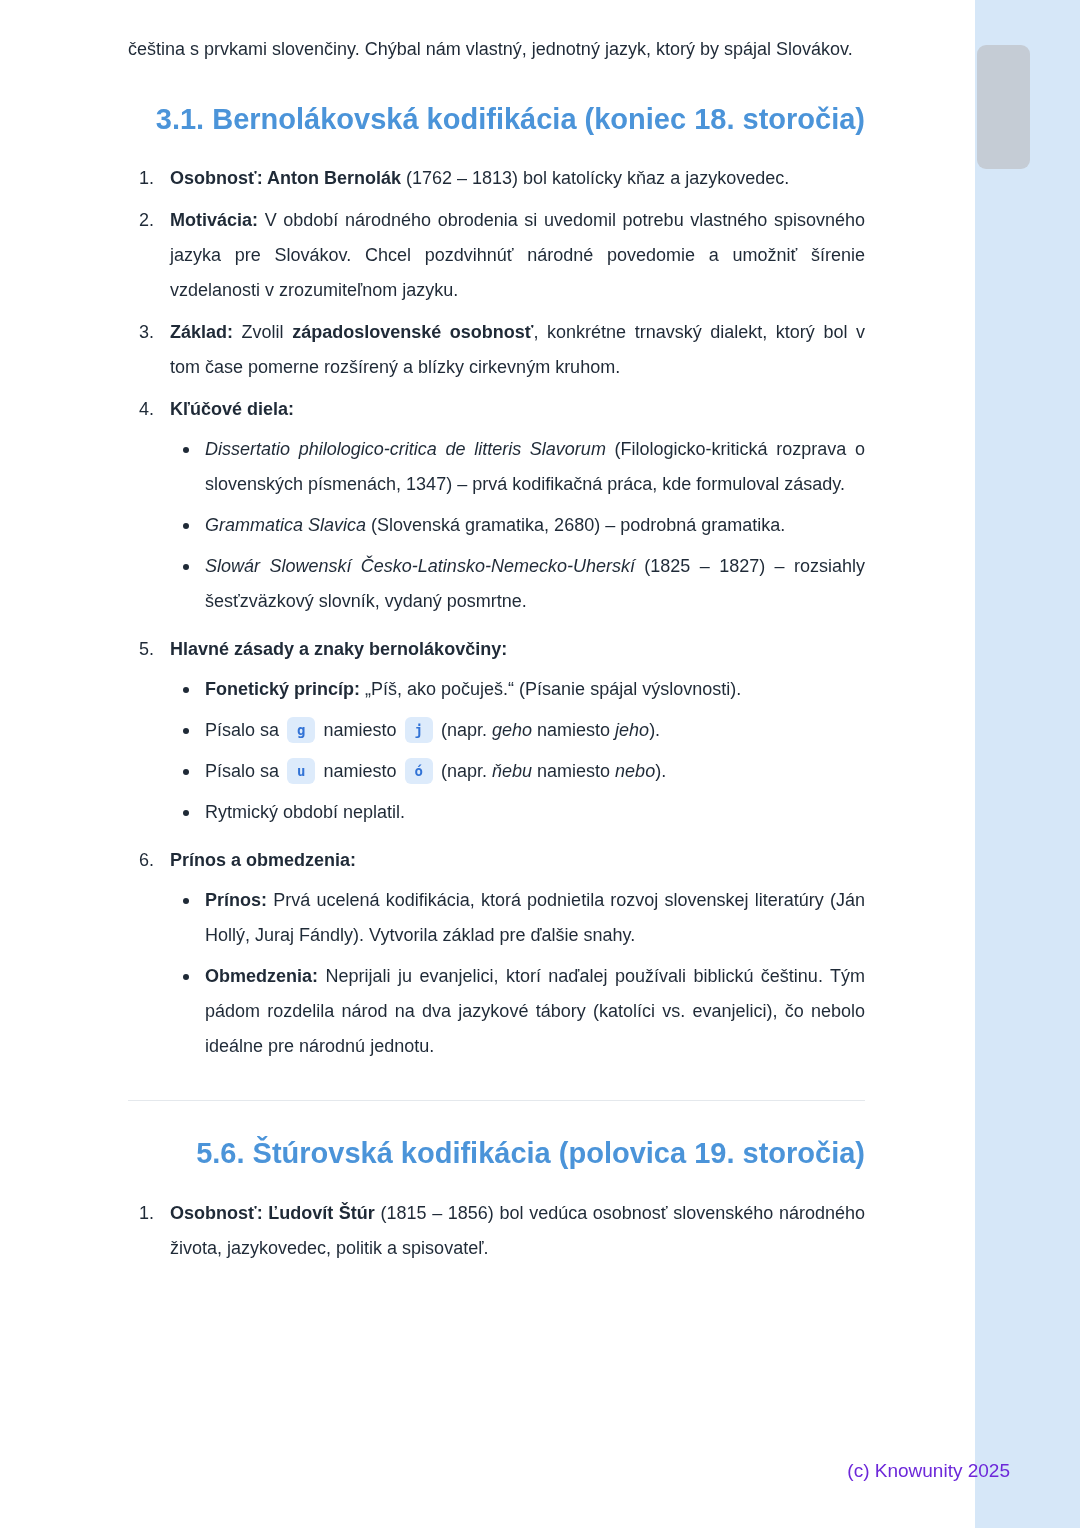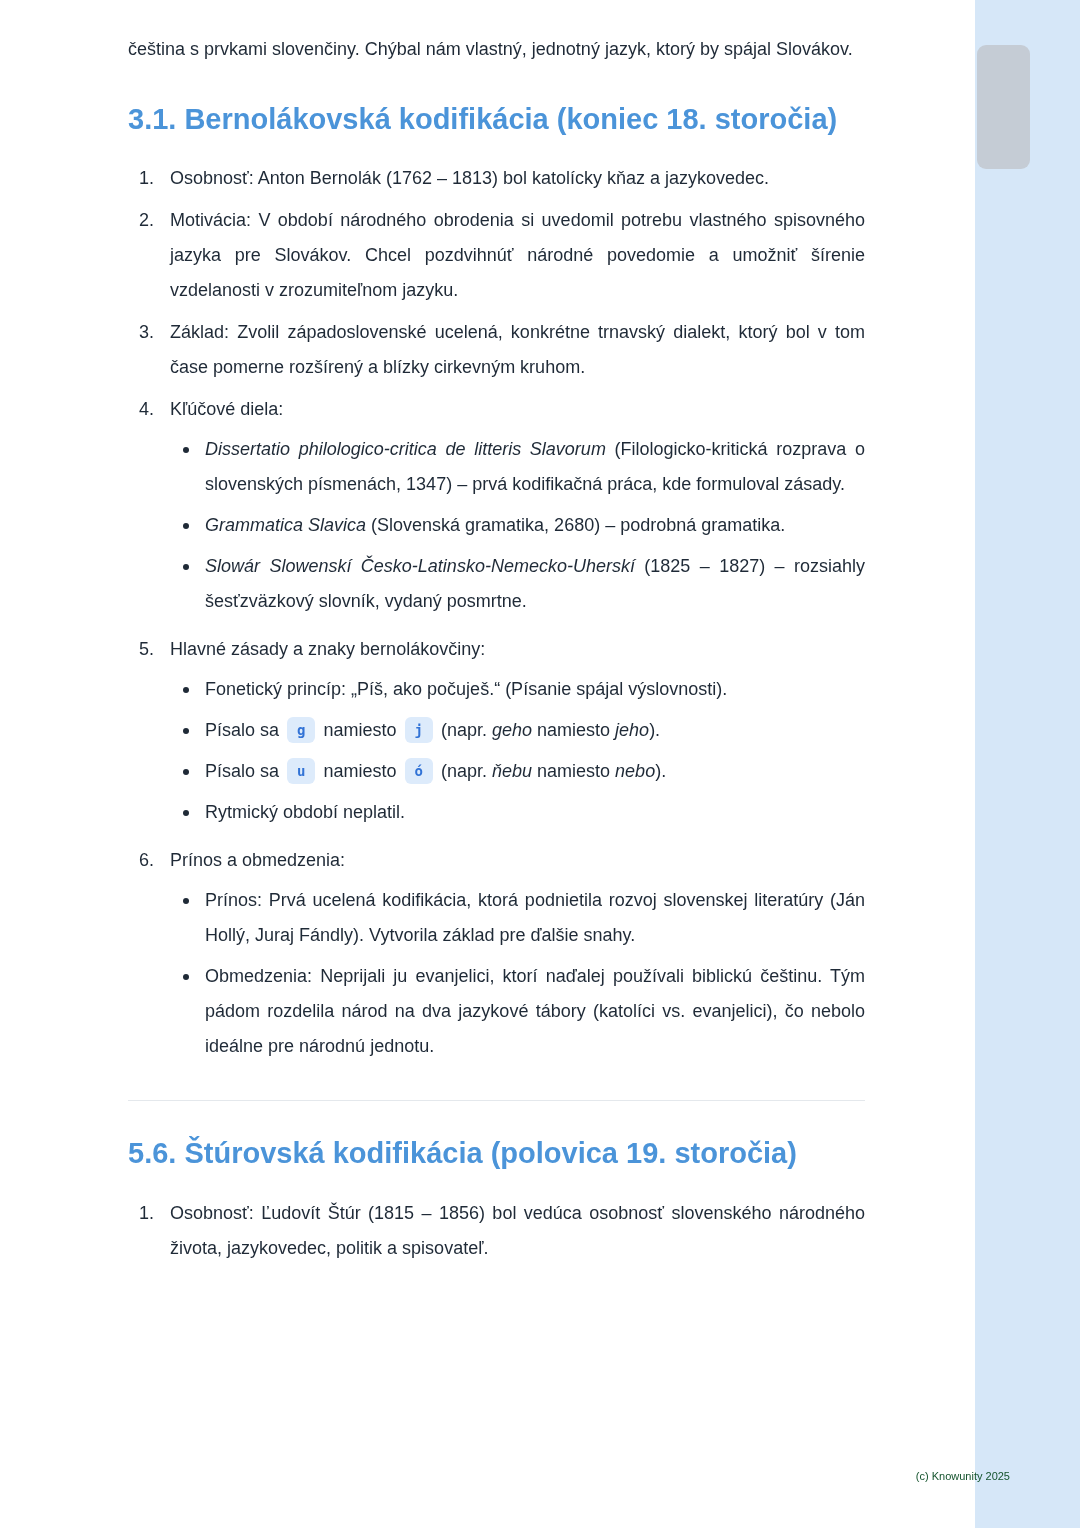--- a/index.html
+++ b/index.html
@@ -36,42 +36,42 @@
     font-size: 18px;
     line-height: 35px;
     text-align: justify;
   }
   .section-title {
     font-size: 29px;
     line-height: 1.25;
     font-weight: 700;
     color: #4b94d9;
     margin: 34px 0 24px 0;
-    text-align: left;
+    text-align: right;
   }
   .num-list { list-style: none; margin-left: 11px; }
   .num-item { display: flex; margin-bottom: 7px; }
   .num {
     flex: 0 0 22px;
     font-size: 18px;
     line-height: 35px;
     margin-right: 9px;
   }
   .item-body { flex: 1 1 auto; min-width: 0; }
   .bullet-list { list-style: none; margin-left: 13px; margin-top: 5px; }
   .bullet-item { display: flex; margin-bottom: 6px; }
   .bullet-dot {
     flex: 0 0 6px;
     width: 6px; height: 6px;
     border-radius: 50%;
     background: #1f2a37;
     margin-top: 15px;
     margin-right: 16px;
   }
-  .seg-b { font-weight: 400; }
+  .seg-b { font-weight: 700; }
   .seg-i { font-style: italic; }
   .seg-c {
     display: inline-block;
     font-family: "DejaVu Sans Mono", monospace;
     font-size: 14px;
     font-weight: 700;
     color: #3273d6;
     background: #ddebfb;
     border-radius: 6px;
     padding: 4px 10px;
@@ -80,22 +80,22 @@
     vertical-align: 1px;
   }
   .divider {
     border: none;
     border-top: 1px solid #e4e8ec;
     margin: 30px 0 32px 0;
   }
   .footer {
     position: absolute;
     right: 70px; bottom: 46px;
-    font-size: 11px;
-    color: #14532d;
+    font-size: 19px;
+    color: #6d28d9;
     z-index: 3;
   }
 </style>
 </head>
 <body>
 
 <div class="side-strip">
   <div class="scroll-thumb"></div>
 </div>
 
@@ -117,21 +117,21 @@
     <li class="num-item">
       <span class="num">2.</span>
       <div class="item-body">
         <p class="para"><span class="seg seg-b">Motivácia:</span><span class="seg seg-n"> V období národného obrodenia si uvedomil potrebu vlastného spisovného jazyka pre Slovákov. Chcel pozdvihnúť národné povedomie a umožniť šírenie vzdelanosti v zrozumiteľnom jazyku.</span></p>
       </div>
     </li>
 
     <li class="num-item">
       <span class="num">3.</span>
       <div class="item-body">
-        <p class="para"><span class="seg seg-b">Základ:</span><span class="seg seg-n"> Zvolil </span><span class="seg seg-b">západoslovenské ucelená</span><span class="seg seg-n">, konkrétne trnavský dialekt, ktorý bol v tom čase pomerne rozšírený a blízky cirkevným kruhom.</span></p>
+        <p class="para"><span class="seg seg-b">Základ:</span><span class="seg seg-n"> Zvolil </span><span class="seg seg-b">západoslovenské osobnosť</span><span class="seg seg-n">, konkrétne trnavský dialekt, ktorý bol v tom čase pomerne rozšírený a blízky cirkevným kruhom.</span></p>
       </div>
     </li>
 
     <li class="num-item">
       <span class="num">4.</span>
       <div class="item-body">
         <p class="para"><span class="seg seg-b">Kľúčové diela:</span></p>
         <ul class="bullet-list">
           <li class="bullet-item">
             <span class="bullet-dot"></span>

